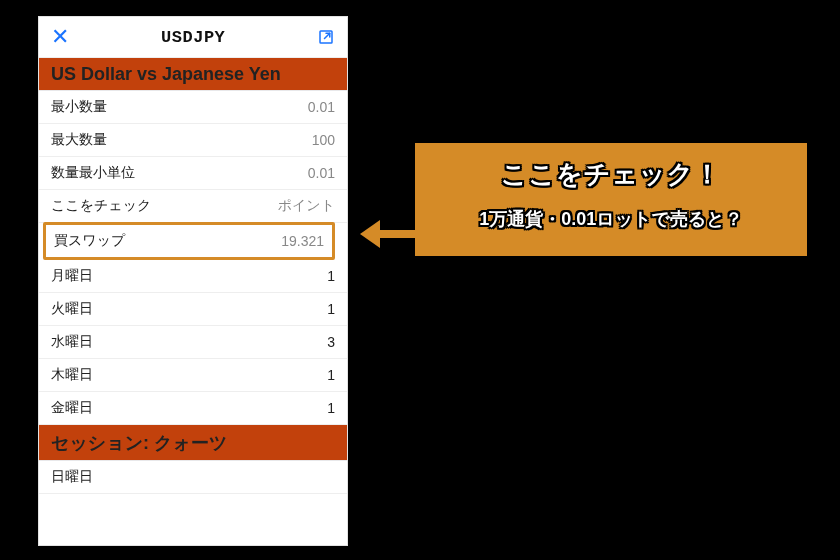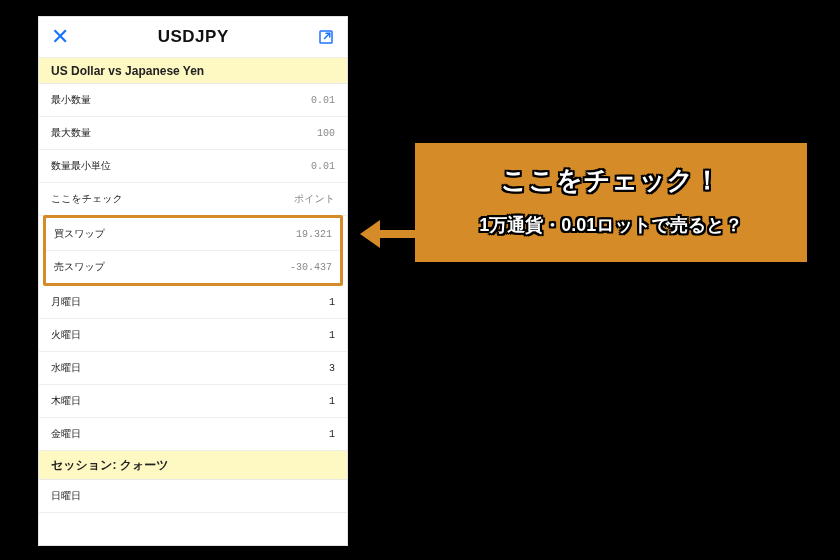--- a/index.html
+++ b/index.html
@@ -41,68 +41,69 @@
     font-size: 22px;
     font-weight: 200;
     line-height: 1;
     cursor: pointer;
   }
   .ph-title {
     font-size: 17px;
     font-weight: 700;
     color: #111;
     letter-spacing: 0.5px;
+    font-family: Liberation Mono, monospace;
   }
   .ph-open {
     color: #1b74ff;
     cursor: pointer;
     display: flex;
     align-items: center;
   }
   .ph-open svg { width: 18px; height: 18px; }
   .section-header {
-    background: #fef9c3;
-    font-size: 12px;
+    background: #c2410c;
+    font-size: 18px;
     font-weight: 600;
     color: #222;
     padding: 6px 12px 5px;
     border-bottom: 1px solid #e8e8ea;
   }
   .row {
     display: flex;
     justify-content: space-between;
     align-items: center;
     height: 32px;
     padding: 0 12px;
-    font-size: 10px;
+    font-size: 14px;
     border-bottom: 1px solid #eee;
   }
   .row .label { color: #222; }
-  .row .value { color: #888; font-family: Liberation Mono, monospace; }
+  .row .value { color: #888; }
   .row .value.dark { color: #222; }
   .highlight-box {
     border: 3px solid #d58b27;
     border-radius: 2px;
-    margin: -1px 4px 0 4px;
+    margin: -1px 12px 0 4px;
   }
   .highlight-box .row {
     border-bottom: 1px solid #eee;
     padding: 0 8px;
   }
   .highlight-box .row:last-child { border-bottom: none; }
 
   
   .callout {
     position: absolute;
     left: 415px;
     top: 143px;
     width: 392px;
     background: #d58b27;
     border: 2px solid #d58b27;
-    padding: 18px 16px 20px;
+    padding: 12px 16px 20px;
     box-sizing: border-box;
     color: #fff;
     text-align: center;
   }
   .callout .line1 {
     font-size: 26px;
     font-weight: 900;
     margin-bottom: 14px;
     text-shadow:
       -2px -2px 0 #000, 2px -2px 0 #000,
@@ -185,24 +186,20 @@
     <div class="row">
       <span class="label">ここをチェック</span>
       <span class="value">ポイント</span>
     </div>
 
     <div class="highlight-box">
       <div class="row">
         <span class="label">買スワップ</span>
         <span class="value">19.321</span>
       </div>
-      <div class="row">
-        <span class="label">売スワップ</span>
-        <span class="value">-30.437</span>
-      </div>
     </div>
 
 
     <div class="row">
       <span class="label">月曜日</span>
       <span class="value dark">1</span>
     </div>
     <div class="row">
       <span class="label">火曜日</span>
       <span class="value dark">1</span>

